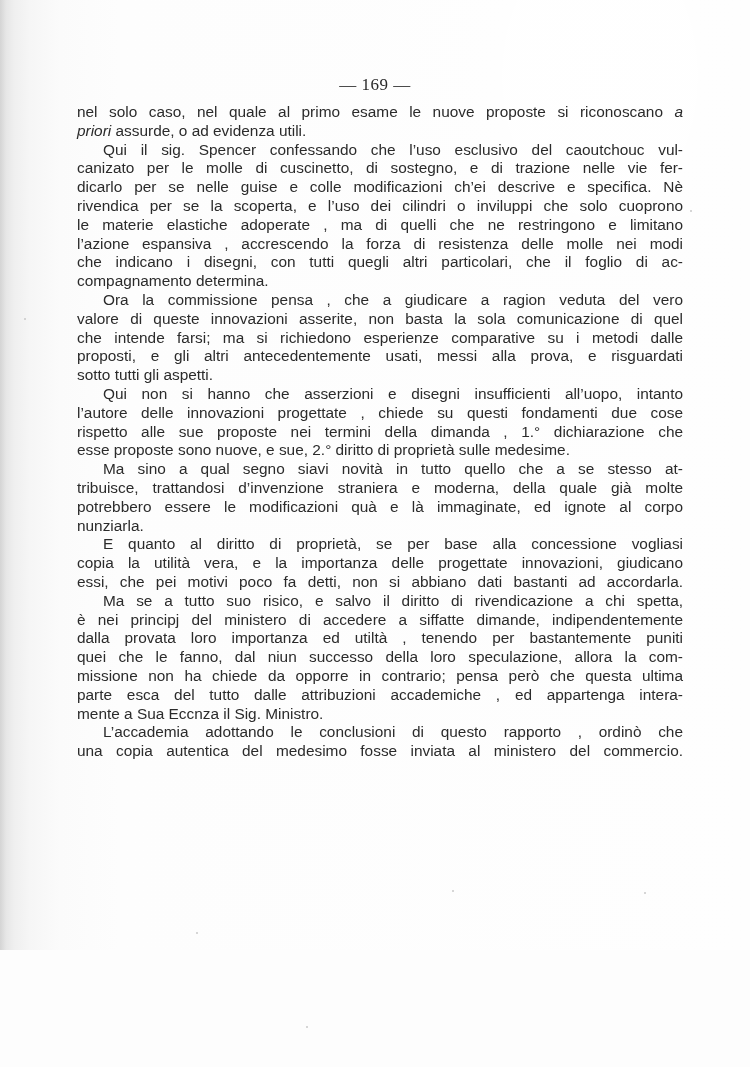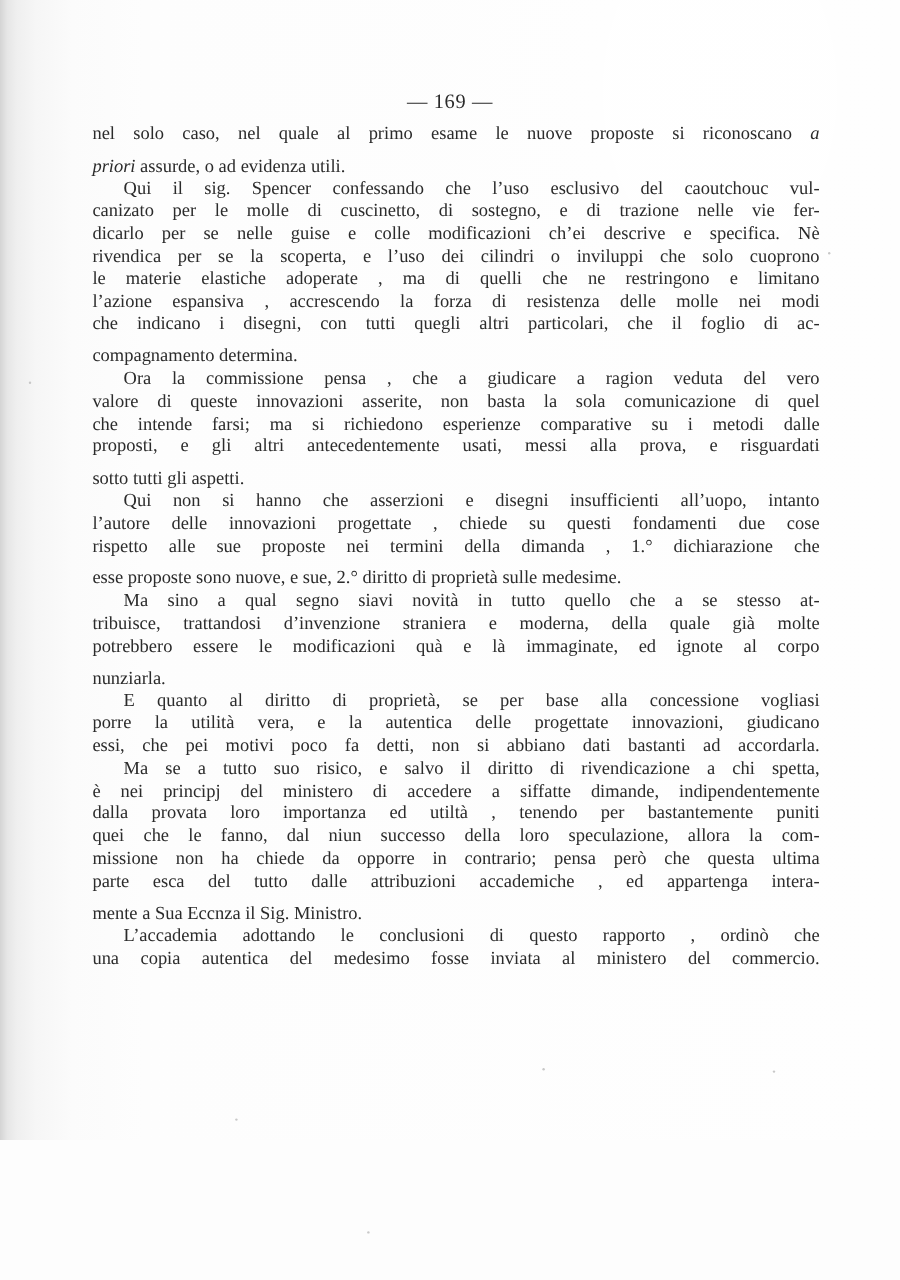--- a/index.html
+++ b/index.html
@@ -38,37 +38,36 @@
       font-size: 17px;
       color: #2a2a2a;
       letter-spacing: 0.5px;
       z-index: 2;
     }
     .text-block {
       position: absolute;
       left: 77px;
       top: 103px;
       width: 606px;
-      font-family: Liberation Serif, serif;
+      font-family: Liberation Sans, sans-serif;
       font-size: 15.4px;
       line-height: 18.8px;
       color: #2b2b2b;
       z-index: 2;
     }
     .line {
       display: block;
       white-space: nowrap;
       text-align: justify;
       text-align-last: justify;
       height: 18.8px;
       overflow: visible;
     }
     .line.last {
       text-align-last: left;
-      margin-top: 8px;
     }
     .line.indent {
       padding-left: 26px;
     }
     em {
       font-style: italic;
     }
     .speck {
       position: absolute;
       width: 2px;
@@ -119,21 +118,21 @@
 
     <div>
       <span class="line indent">Ma sino a qual segno siavi novità in tutto quello che a se stesso at-</span>
       <span class="line">tribuisce, trattandosi d’invenzione straniera e moderna, della quale già molte</span>
       <span class="line">potrebbero essere le modificazioni quà e là immaginate, ed ignote al corpo</span>
       <span class="line last">nunziarla.</span>
     </div>
 
     <div>
       <span class="line indent">E quanto al diritto di proprietà, se per base alla concessione vogliasi</span>
-      <span class="line">porre la utilità vera, e la autentica delle progettate innovazioni, giudicano</span>
+      <span class="line">copia la utilità vera, e la importanza delle progettate innovazioni, giudicano</span>
       <span class="line">essi, che pei motivi poco fa detti, non si abbiano dati bastanti ad accordarla.</span>
     </div>
 
     <div>
       <span class="line indent">Ma se a tutto suo risico, e salvo il diritto di rivendicazione a chi spetta,</span>
       <span class="line">è nei principj del ministero di accedere a siffatte dimande, indipendentemente</span>
       <span class="line">dalla provata loro importanza ed utiltà , tenendo per bastantemente puniti</span>
       <span class="line">quei che le fanno, dal niun successo della loro speculazione, allora la com-</span>
       <span class="line">missione non ha chiede da opporre in contrario; pensa però che questa ultima</span>
       <span class="line">parte esca del tutto dalle attribuzioni accademiche , ed appartenga intera-</span>

